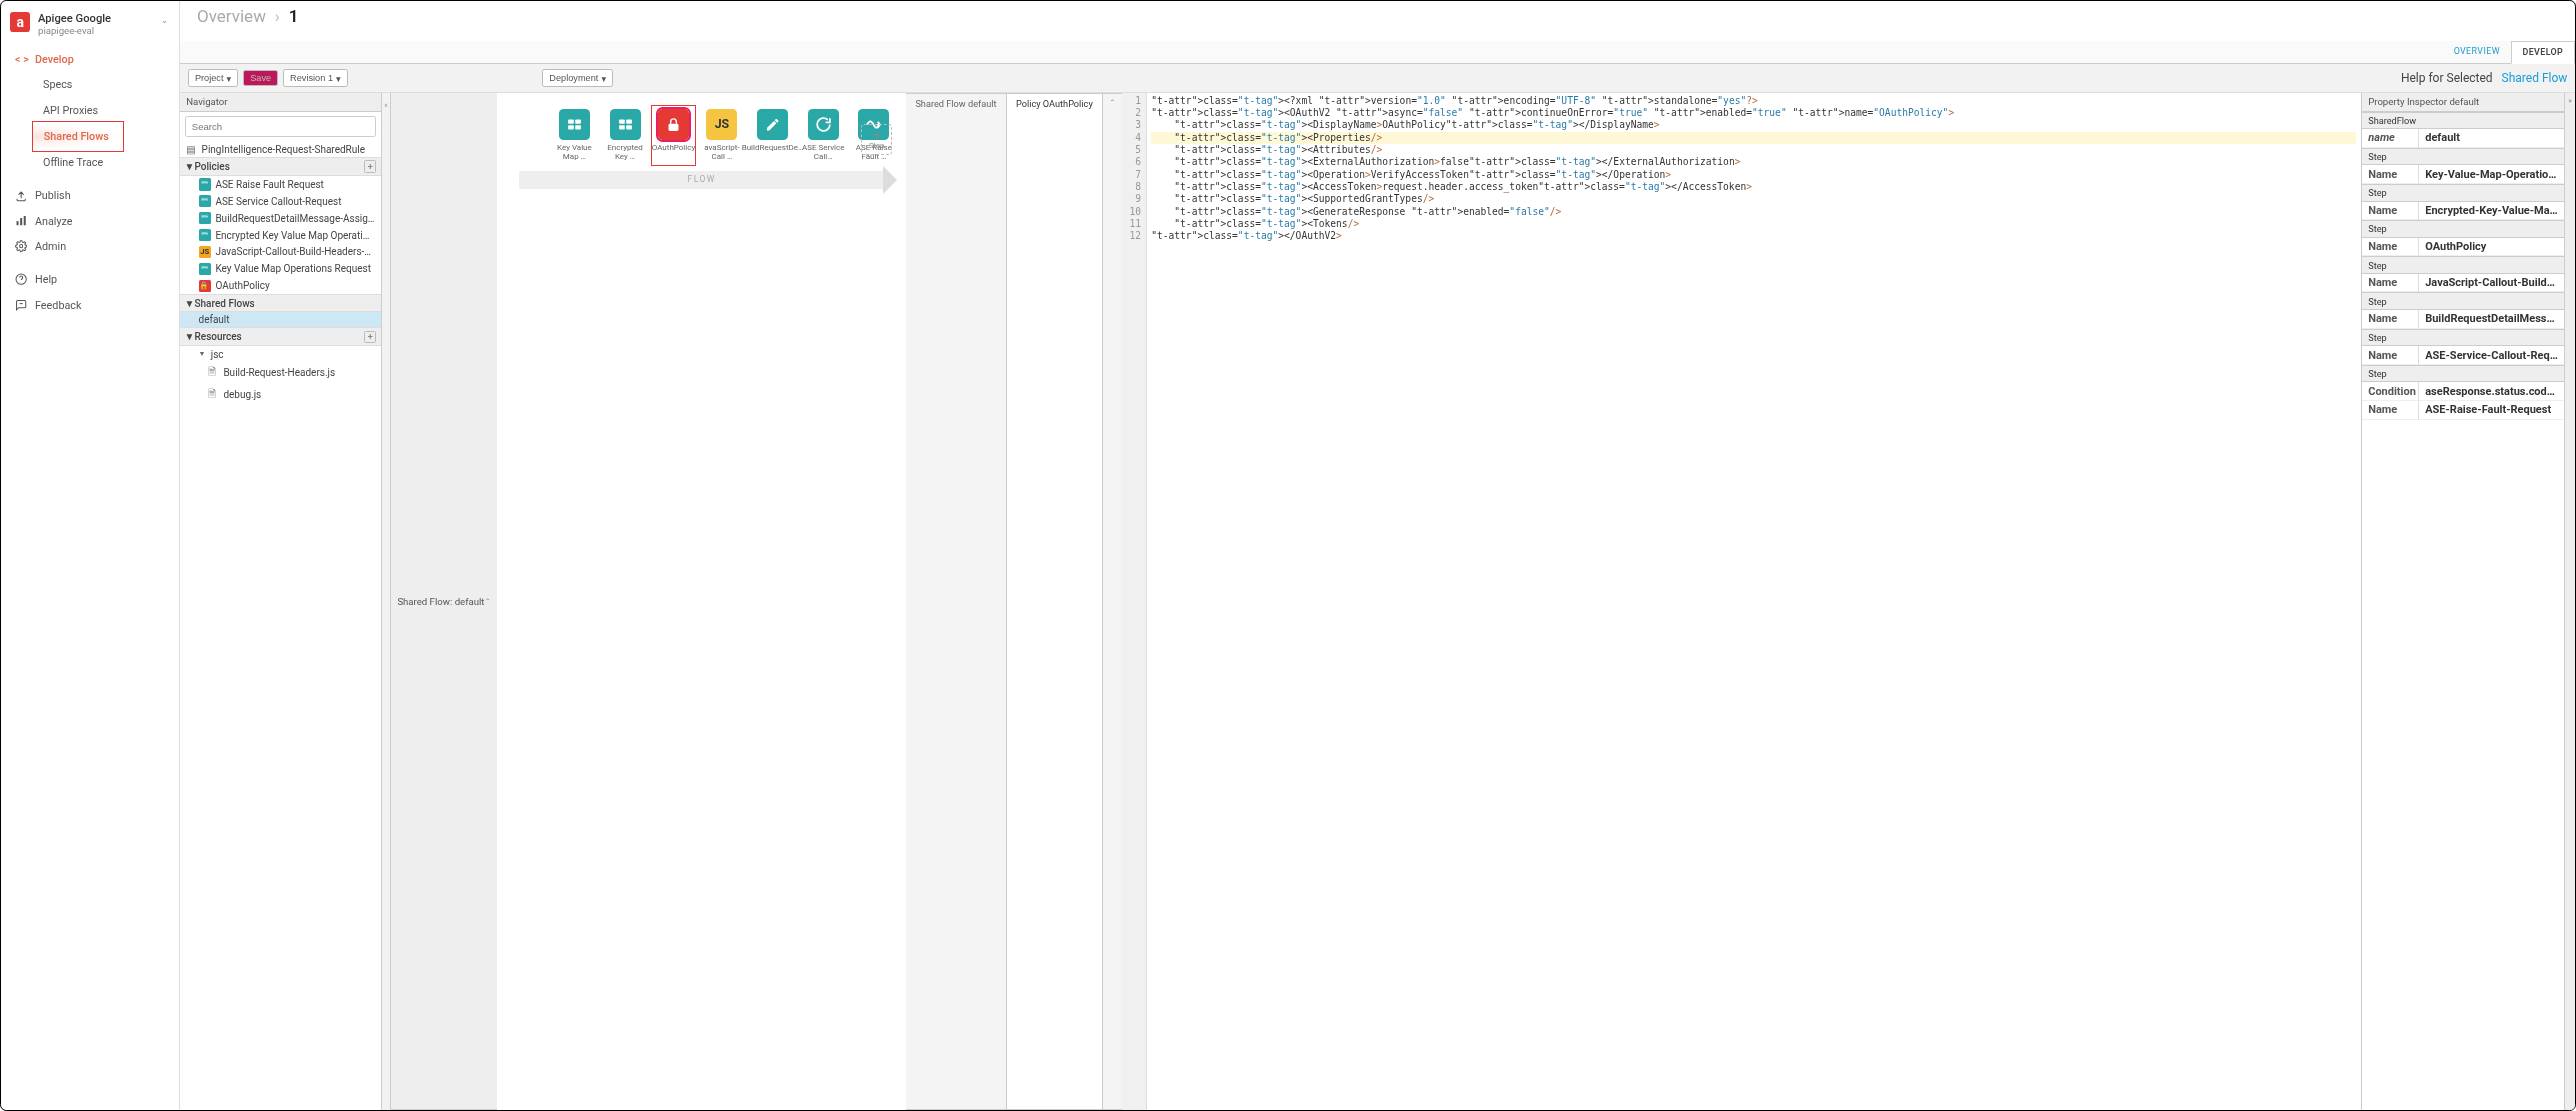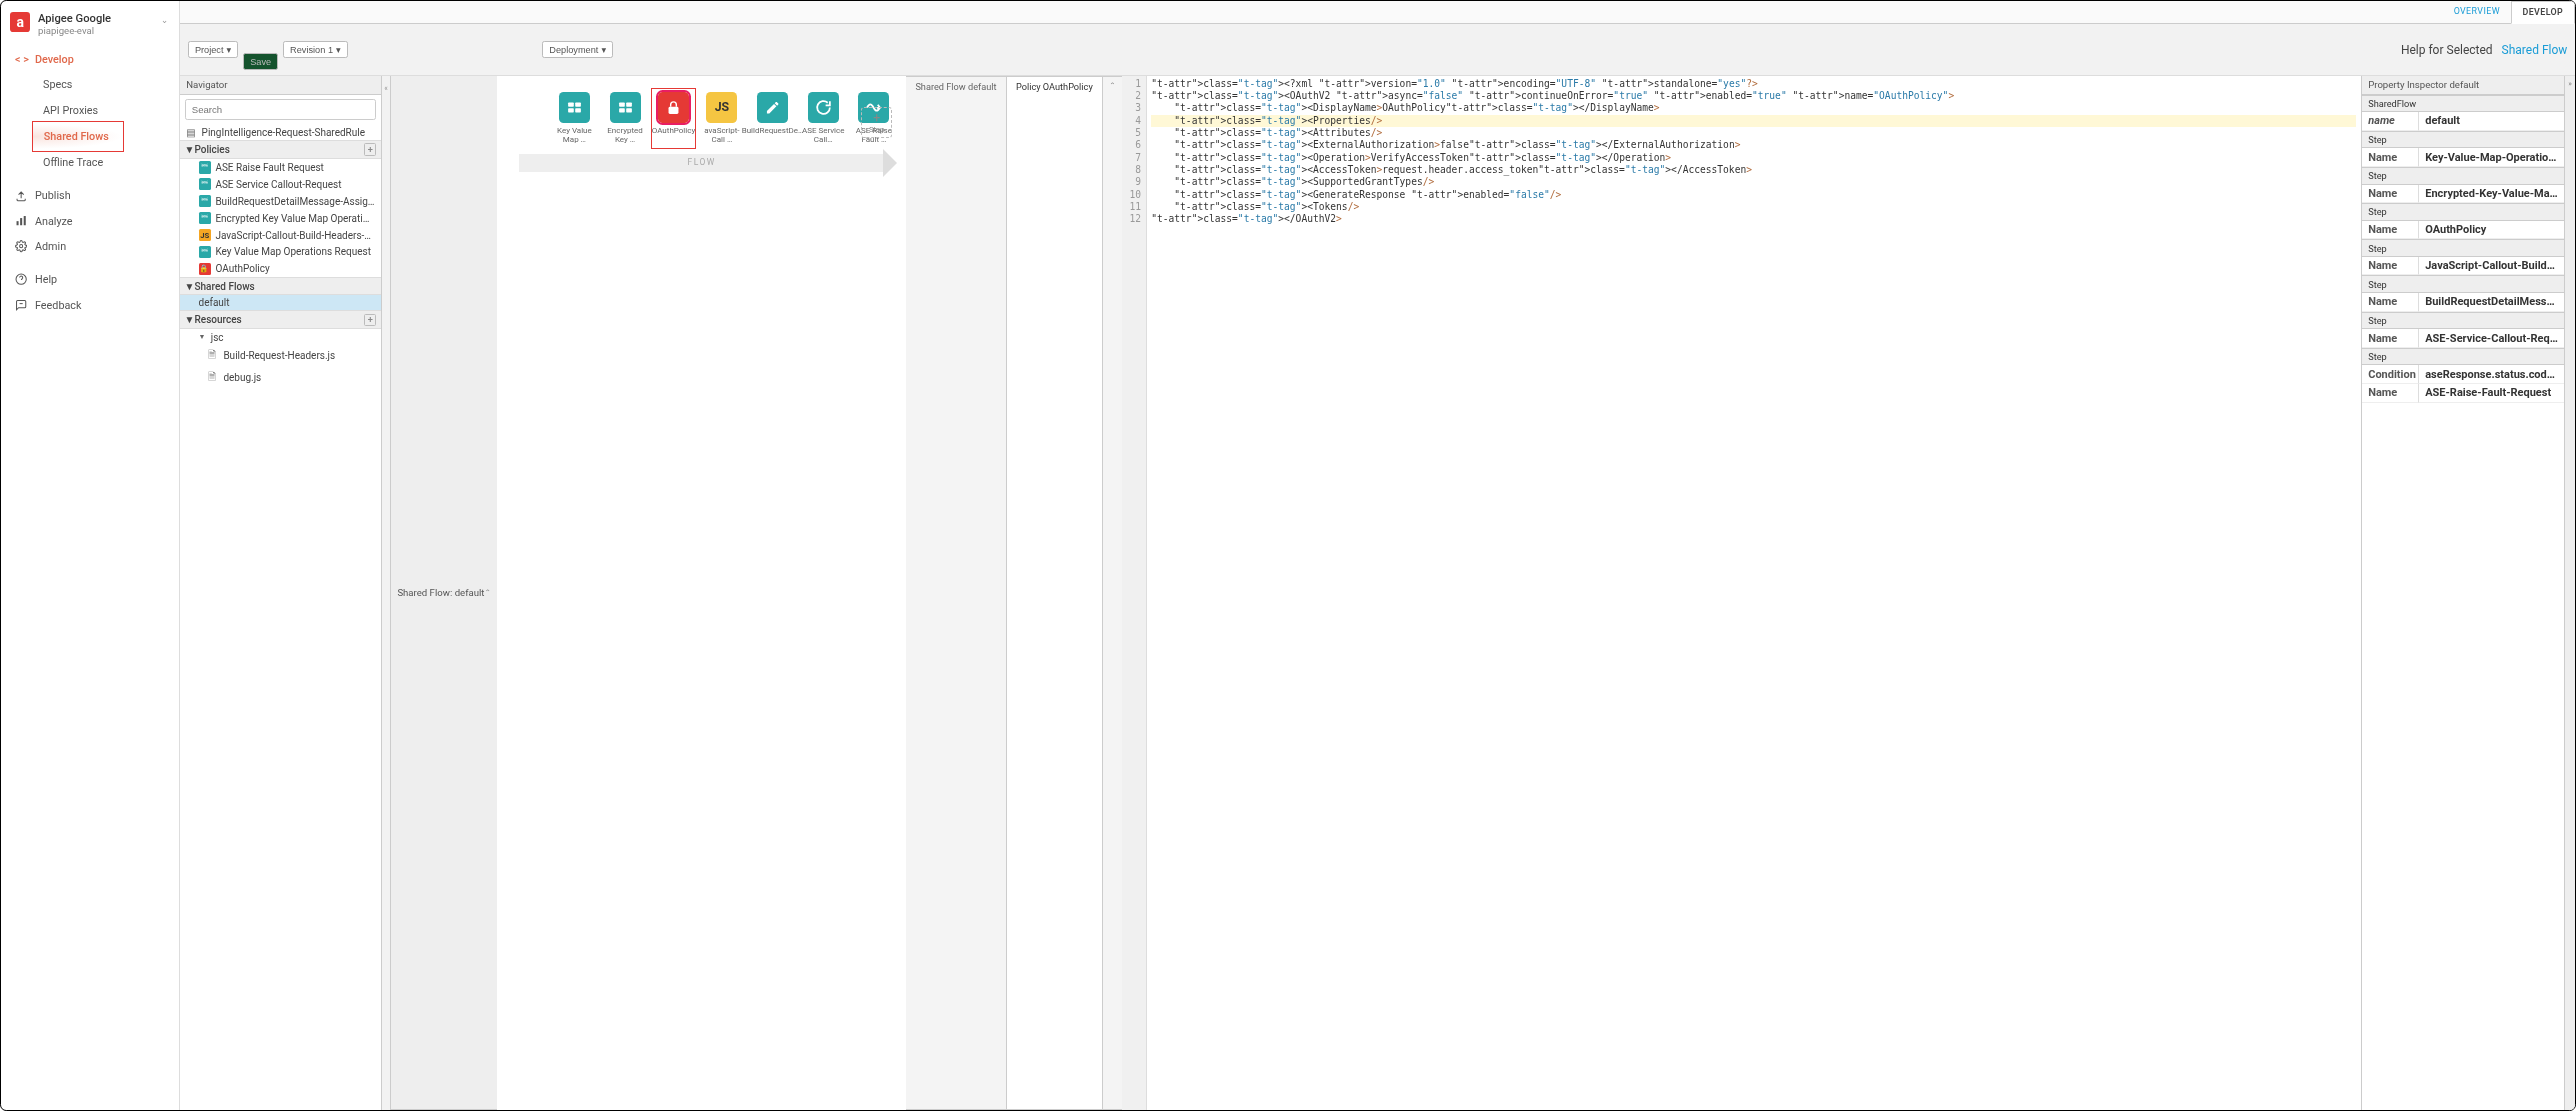--- a/index.html
+++ b/index.html
@@ -33,21 +33,21 @@
 .breadcrumb2 .strong { color: #222; font-weight: 600; }
 .crumbsep { color: #bbb; margin: 0 4.6px; }
 
 .tabbar { display: flex; justify-content: flex-end; border-bottom: 0.8px solid #ccc; background: #fafafa; }
 .tabbar .tab { padding: 5.4px 10.8px; font-size: 8.9px; letter-spacing: 0.4px; color: #888; cursor: pointer; }
 .tabbar .tab.ov { color: #1a9cd6; }
 .tabbar .tab.active { background: #fff; border: 0.8px solid #ccc; border-bottom: 0.8px solid #fff; margin-bottom: -0.8px; font-weight: 600; color: #444; }
 
 .toolbar { display: flex; align-items: center; padding: 5.4px 7.7px; background: #f2f2f2; border-bottom: 0.8px solid #ddd; gap: 4.6px; }
 .btn { background: #fff; border: 0.8px solid #bbb; border-radius: 2.3px; padding: 2.3px 6.2px; font-size: 9.2px; color: #555; cursor: pointer; display: inline-flex; align-items: center; gap: 3.1px; }
-.btn.disabled { color: #bbb; background: #14532d; margin-top: 24px; }
+.btn.disabled { color: #bbb; background: #be185d; }
 .help-text { margin-left: auto; font-size: 12px; color: #444; }
 .help-link { color: #1a9cd6; cursor: pointer; }
 
 
 .workspace { display: flex; flex: 1; min-height: 0; }
 .panel { display: flex; flex-direction: column; border-right: 0.8px solid #ccc; min-width: 0; }
 .panel-header { background: #eee; border-bottom: 0.8px solid #ccc; padding: 3.1px 6.2px; font-size: 9.6px; color: #555; display: flex; align-items: center; }
 .panel-header .chev { margin-left: auto; color: #888; font-size: 7.7px; }
 
 
@@ -183,20 +183,25 @@
               <path d="M21 15a2 2 0 0 1-2 2H7l-4 4V5a2 2 0 0 1 2-2h14a2 2 0 0 1 2 2z"></path>
               <line x1="9" y1="9" x2="15" y2="9"></line>
             </svg>
         </span>
         <span>Feedback</span>
       </div>
     </div>
   </div>
 
   <div class="main">
+    <div class="breadcrumb2">
+      <span>Overview</span>
+      <span class="crumbsep">›</span>
+      <span class="strong">1</span>
+    </div>
 
     <div class="tabbar">
       <div class="tab ov">OVERVIEW</div>
       <div class="tab active">DEVELOP</div>
     </div>
 
     <div class="toolbar">
       <button class="btn">
           <span>Project</span> 
           <span>▾</span>

